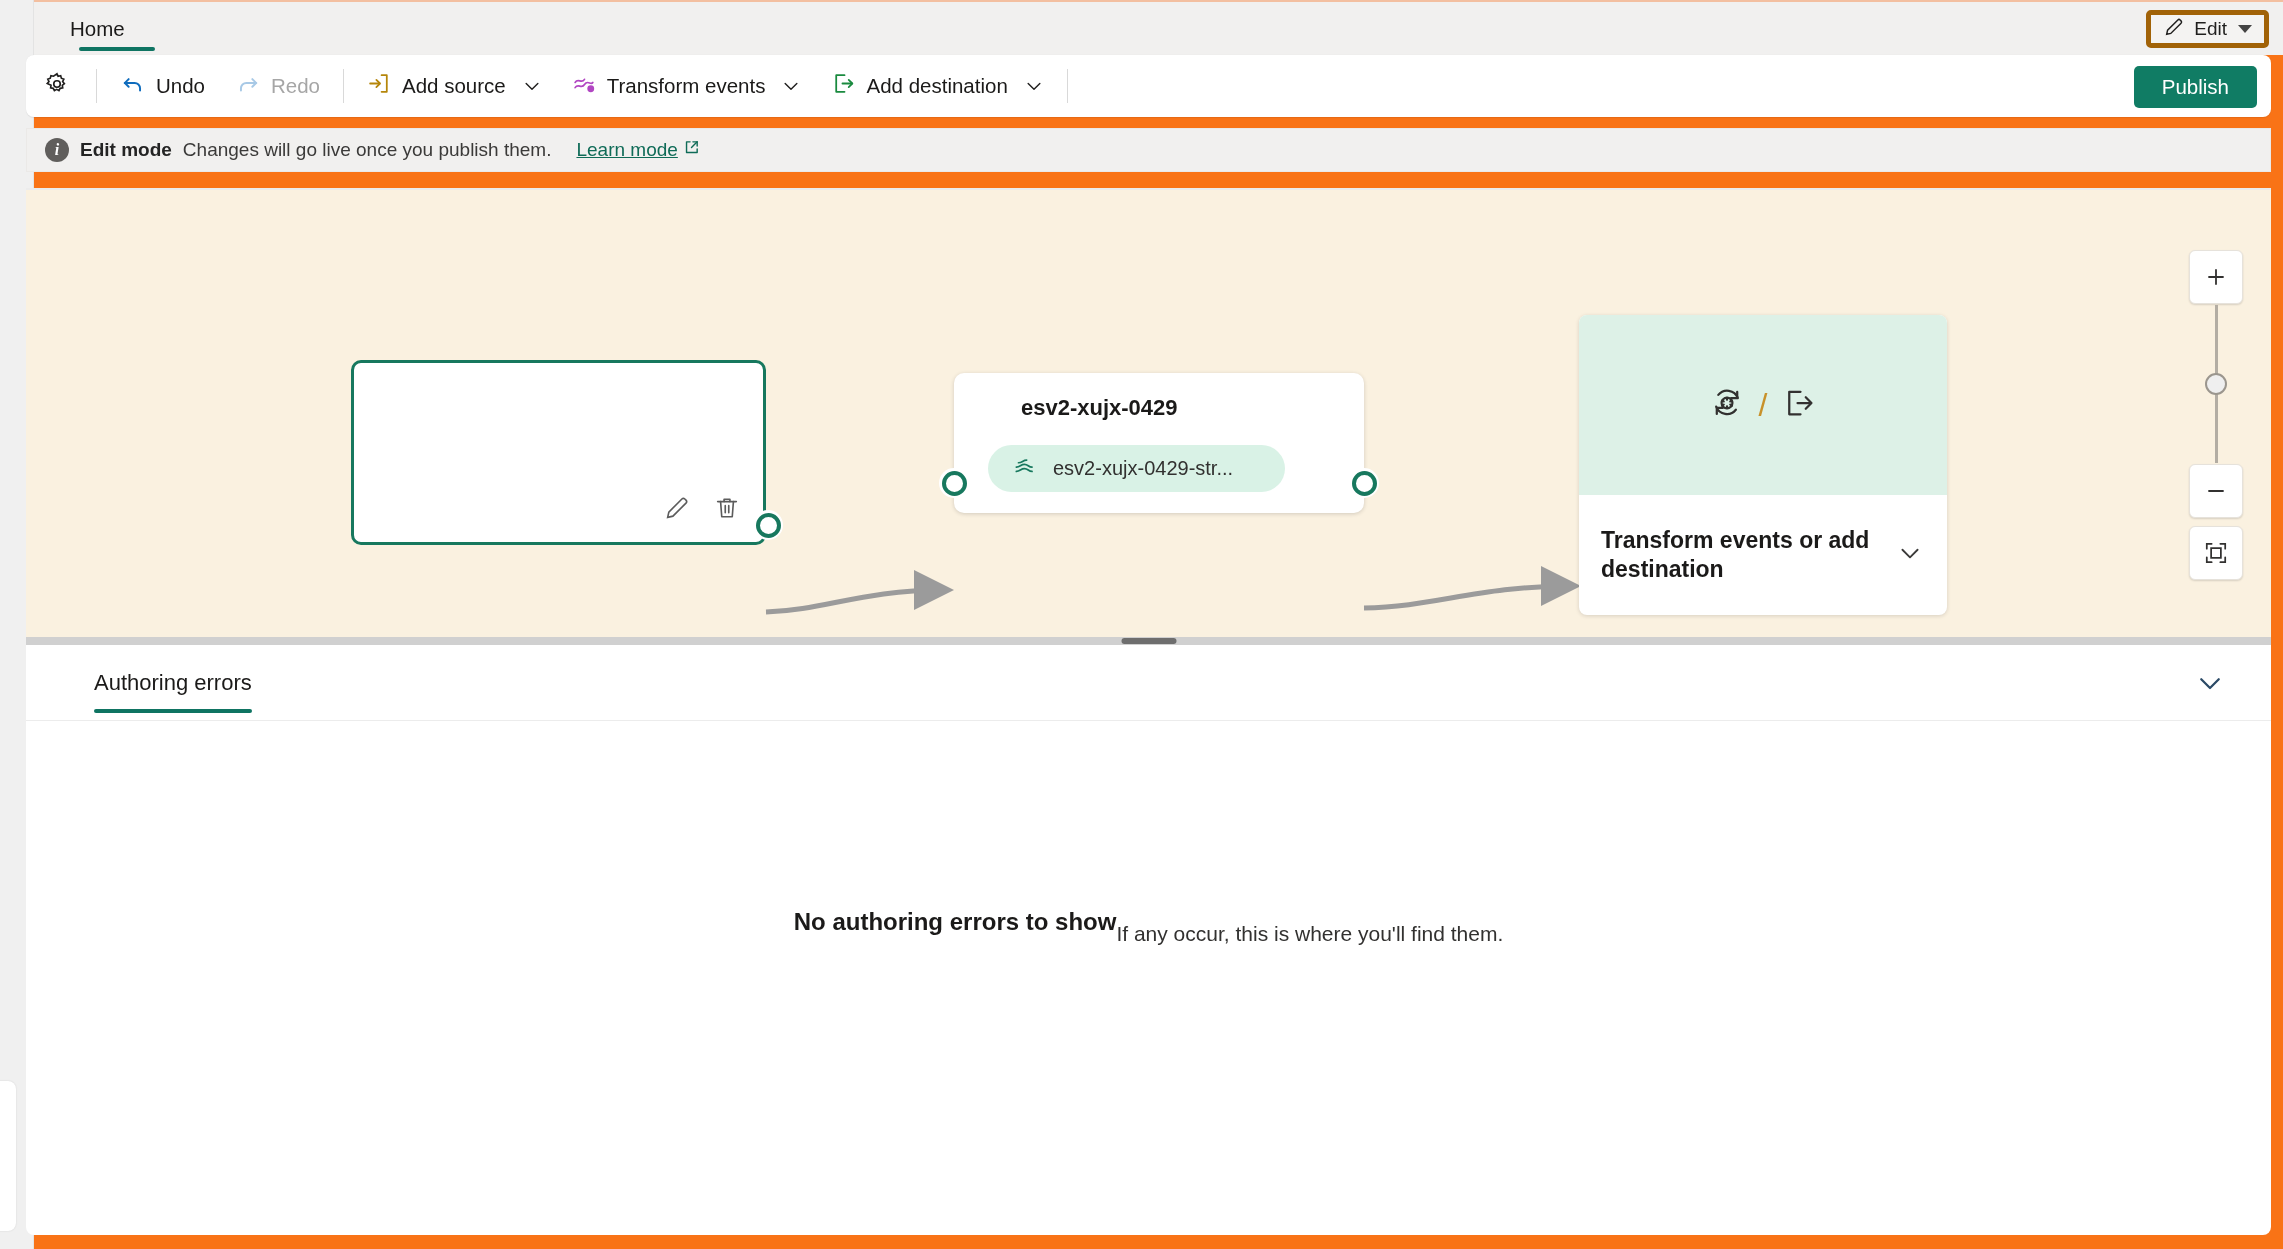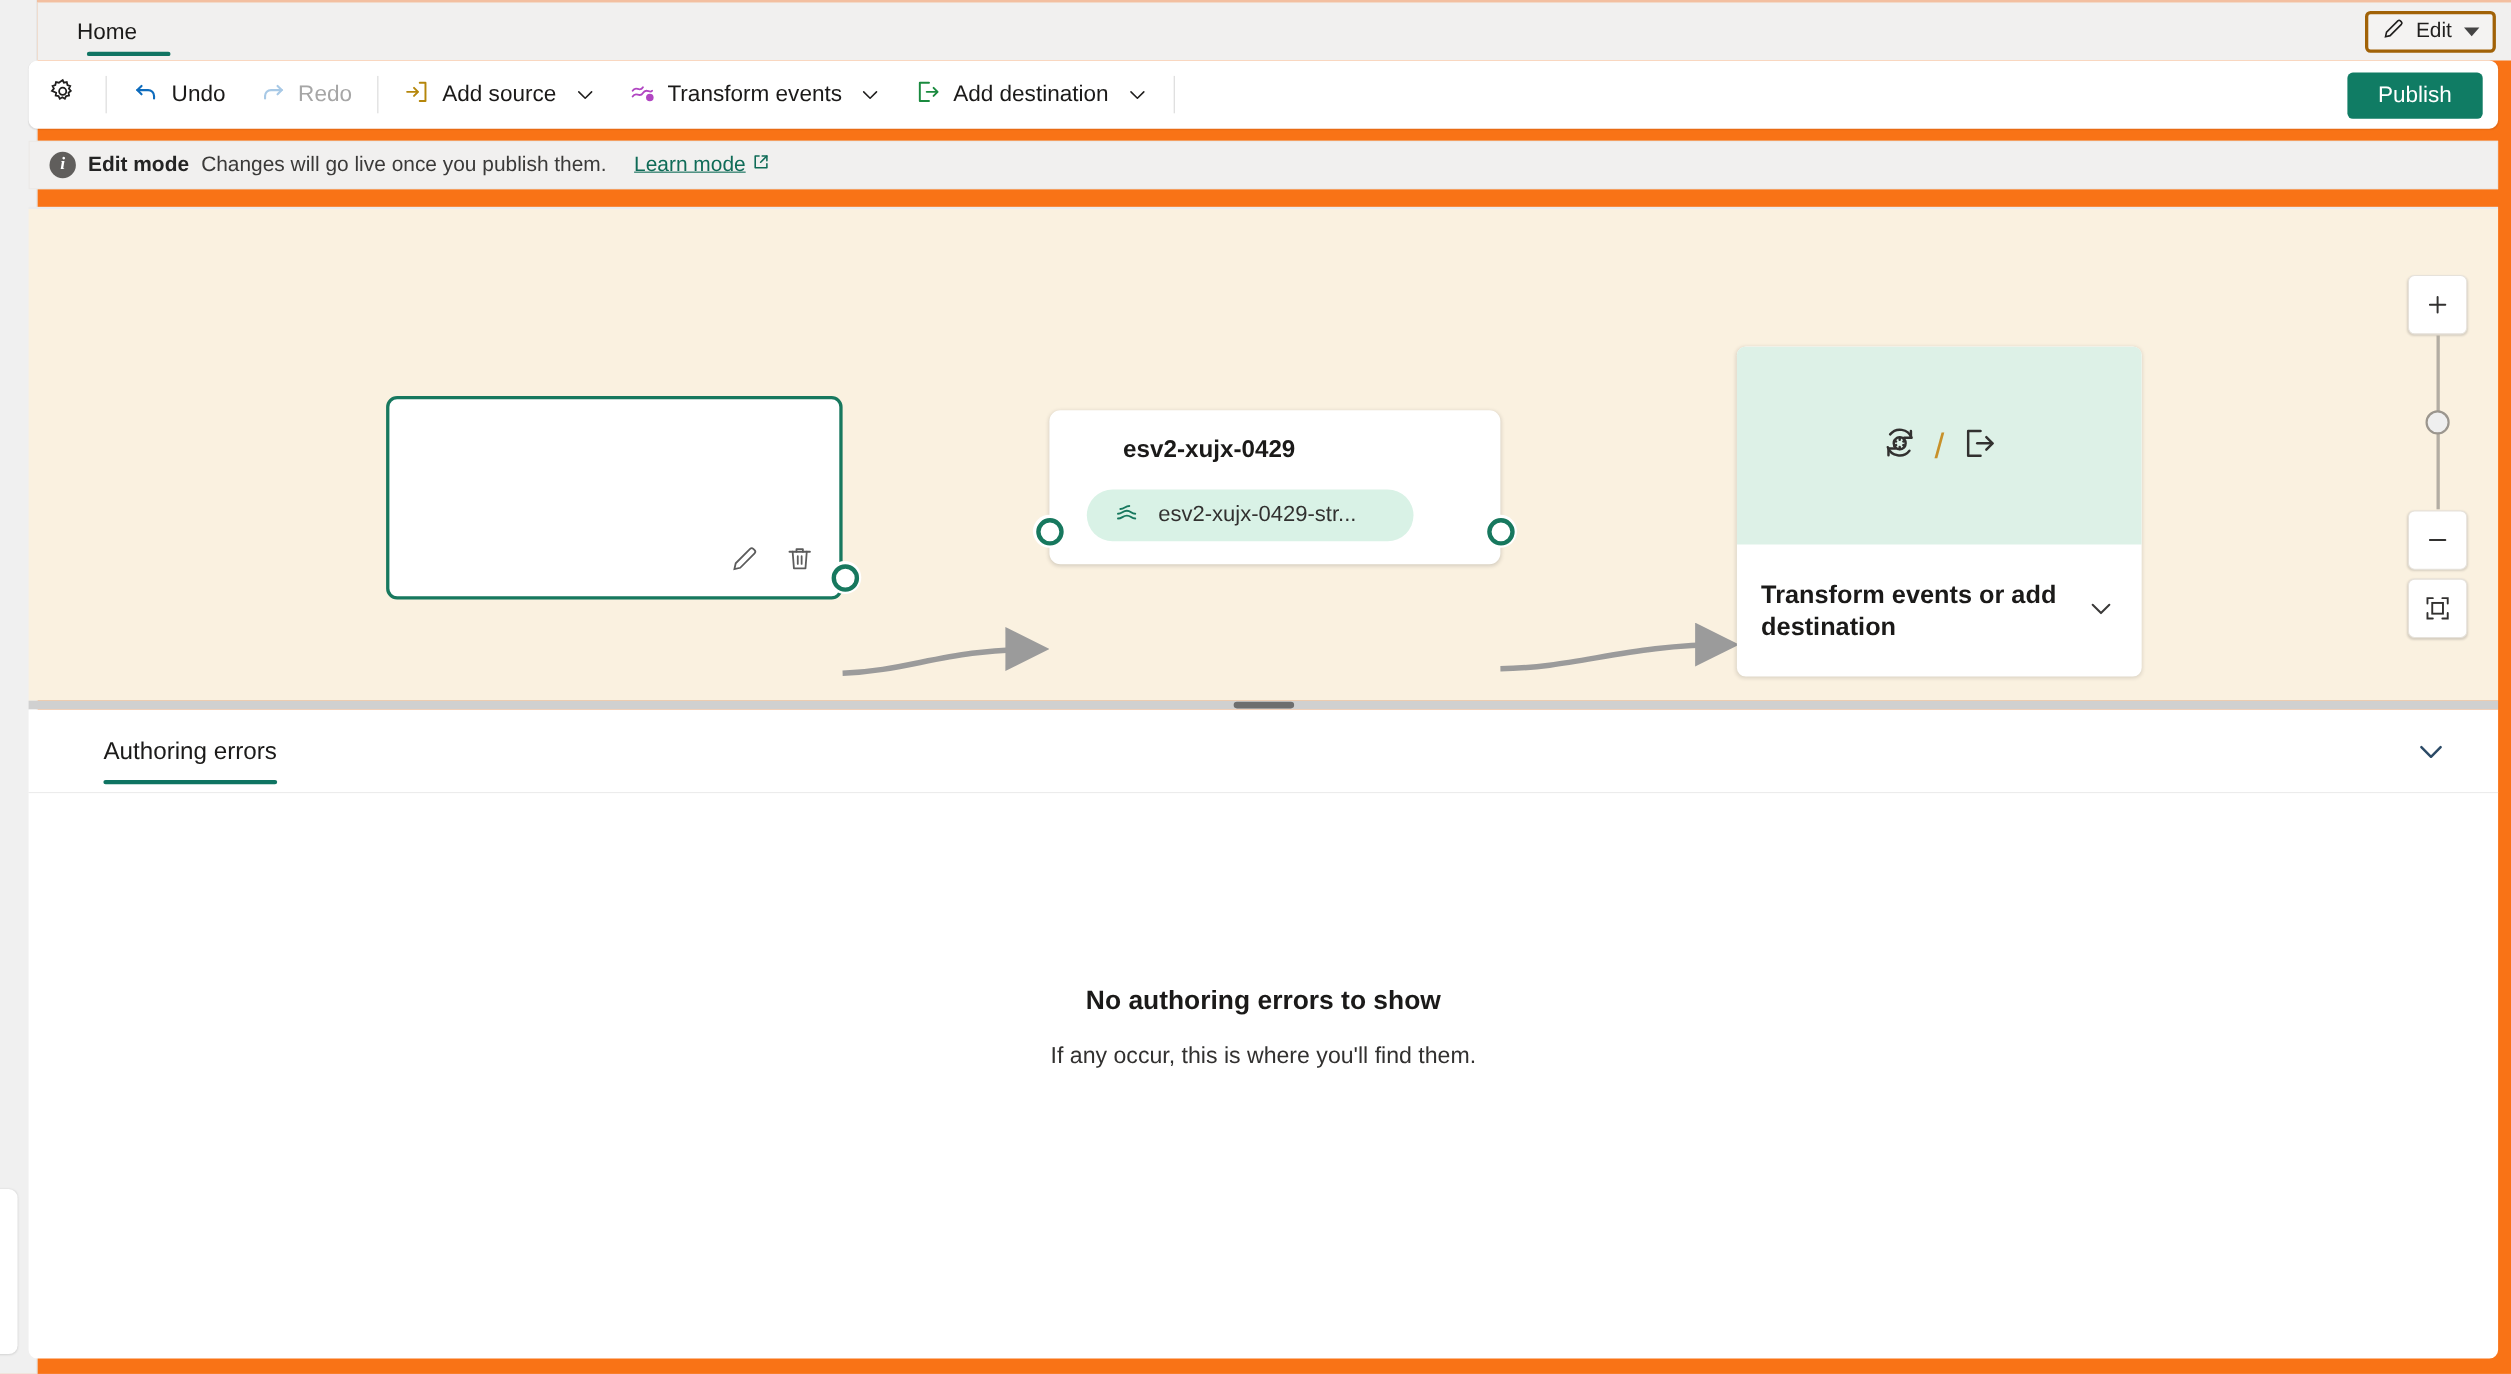--- a/index.html
+++ b/index.html
@@ -45,21 +45,21 @@
   }
   .tab-underline {
     position: absolute; left: 45px; bottom: 4px; width: 76px; height: 4px;
     background: #0f7462; border-radius: 2px;
   }
   .edit-btn {
     position: absolute; right: 14px; top: 8px;
     height: 38px; padding: 0 12px;
     display: flex; align-items: center; gap: 9px;
     background: #f4f3f2;
-    border: 3px solid #a16207;
+    border: 5px solid #a16207;
     border-radius: 5px;
     font-size: 19px; color: #201f1e;
     cursor: pointer;
   }
   .edit-btn .caret {
     width: 0; height: 0;
     border-left: 7px solid transparent;
     border-right: 7px solid transparent;
     border-top: 8px solid #444;
     margin-left: 2px;
@@ -260,21 +260,21 @@
   .err-tab-underline {
     position: absolute; left: 0; bottom: 8px; width: 100%; height: 4px;
     background: #0f7462; border-radius: 2px;
   }
   .err-collapse {
     position: absolute; right: 46px; top: 50%; transform: translateY(-50%);
     cursor: pointer; display: flex;
   }
   .err-body {
     position: absolute; left: 0; right: 0; top: 76px; bottom: 0;
-    display: flex; flex-direction: column; align-items: center;
+    display: flex; flex-direction: row; align-items: center;
     justify-content: center;
     padding-bottom: 88px;
   }
   .empty-title {
     font-size: 24px; font-weight: bold; color: #1b1a19; margin-bottom: 24px;
   }
   .empty-sub { font-size: 21px; color: #323130; }
 </style>
 </head>
 <body>

